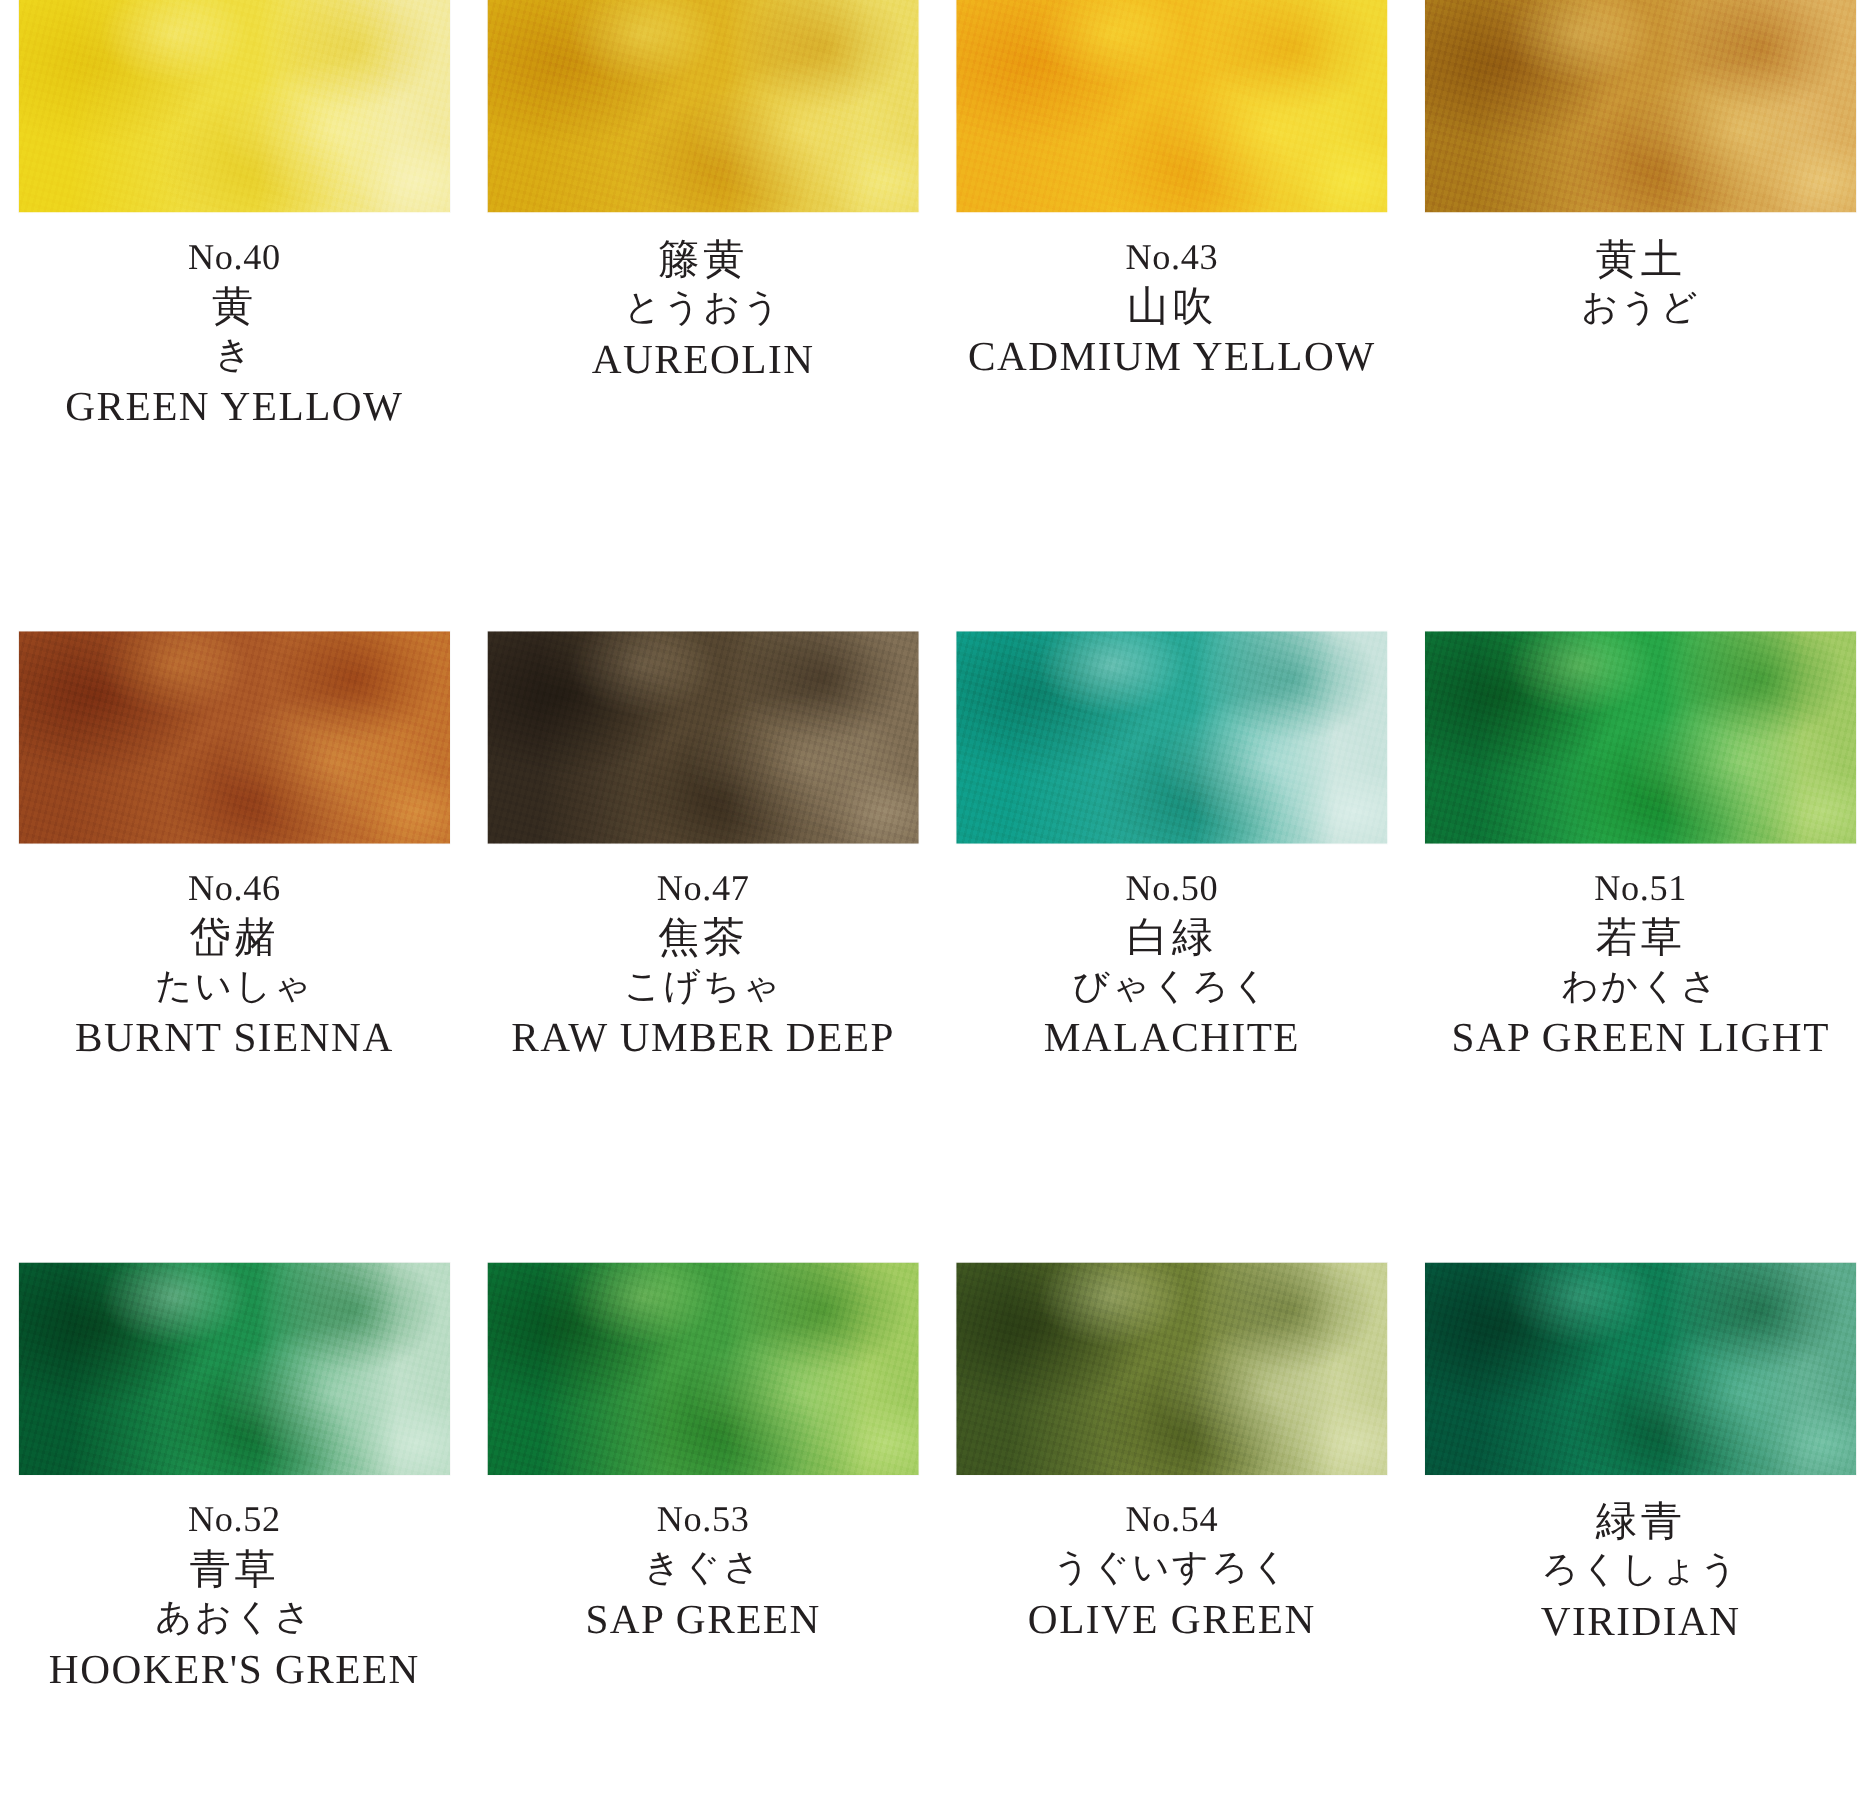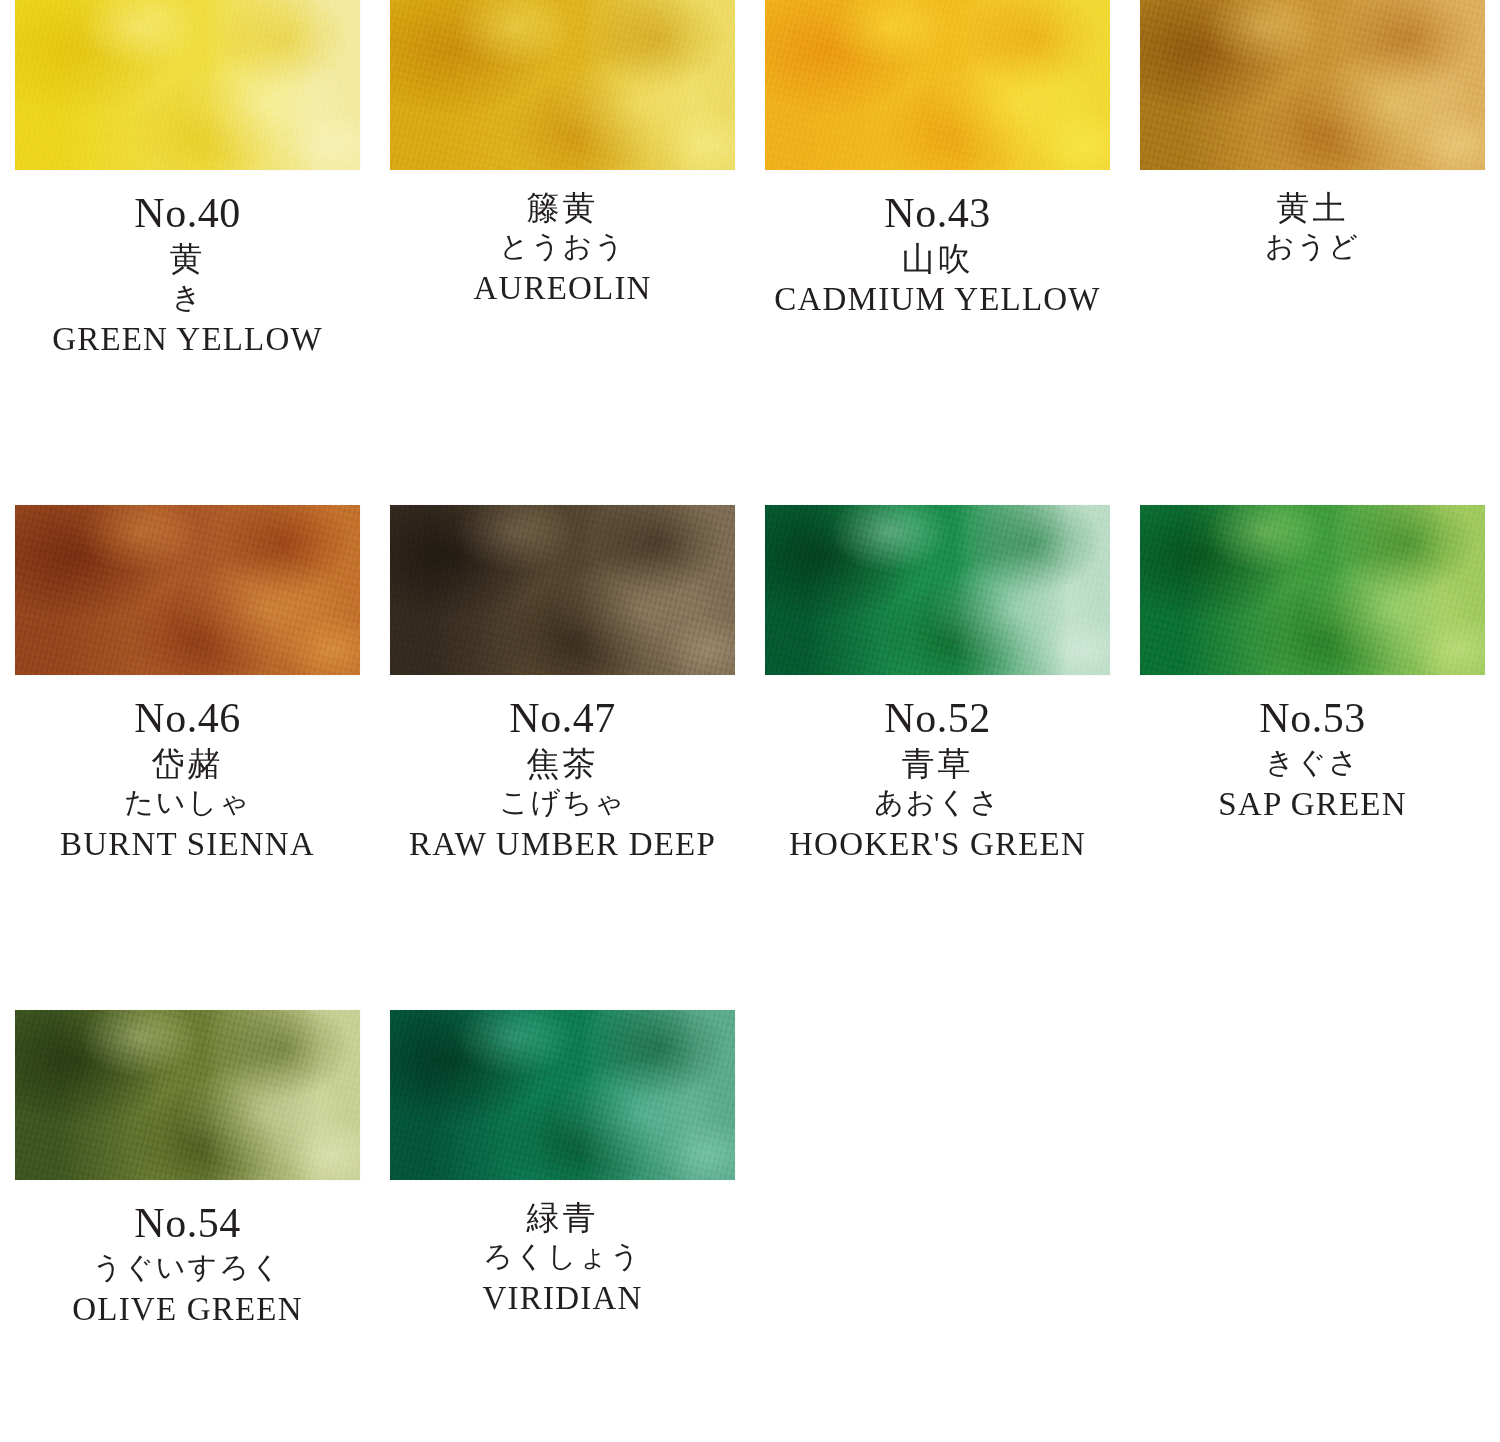--- a/index.html
+++ b/index.html
@@ -57,21 +57,21 @@
   .chip .tex2 { mix-blend-mode: screen; opacity: .4; }
   .chip .tex3 { mix-blend-mode: overlay; opacity: .35; }
 
   .labels {
     width: 100%;
     text-align: center;
     padding-top: 22px;
     line-height: 1.0;
   }
   .code {
-    font-size: 42px;
+    font-size: 29px;
     letter-spacing: .5px;
     margin-bottom: 9px;
     white-space: nowrap;
   }
   .kanji {
     font-size: 33px;
     letter-spacing: 3px;
     margin-bottom: 7px;
     white-space: nowrap;
   }
@@ -182,21 +182,53 @@
       </div>
     </div>
     <div class="labels">
       <div class="code">No.47</div>
       <div class="kanji">焦茶</div>
       <div class="kana">こげちゃ</div>
       <div class="en">RAW UMBER DEEP</div>
     </div>
   </div>
 
-
+  <div class="swatch-cell">
+    <div class="chip-wrap">
+      <div class="chip">
+        <div class="base" style="background: linear-gradient(to right, rgb(15, 154, 134) 0%, rgb(15, 154, 134) 12%, rgb(39, 165, 147) 42%, rgb(39, 165, 147) 55%, rgb(200, 227, 220) 88%, rgb(200, 227, 220) 100%);"></div>
+        <div class="tex1" style="background: radial-gradient(42% 55% at 18% 30%, rgb(15, 154, 134) 0%, rgba(255, 255, 255, 0) 70%), radial-gradient(30% 48% at 55% 78%, rgb(39, 165, 147) 0%, rgba(255, 255, 255, 0) 72%), radial-gradient(26% 40% at 78% 22%, rgb(39, 165, 147) 0%, rgba(255, 255, 255, 0) 75%);"></div>
+        <div class="tex2" style="background: radial-gradient(34% 44% at 72% 62%, rgb(200, 227, 220) 0%, rgba(0, 0, 0, 0) 74%), radial-gradient(22% 30% at 36% 16%, rgb(200, 227, 220) 0%, rgba(0, 0, 0, 0) 78%), radial-gradient(18% 26% at 92% 85%, rgb(200, 227, 220) 0%, rgba(0, 0, 0, 0) 80%);"></div>
+        <div class="tex3" style="background: repeating-linear-gradient(104deg, rgba(0, 0, 0, 0.1) 0px, rgba(0, 0, 0, 0.1) 2px, rgba(255, 255, 255, 0.1) 2px, rgba(255, 255, 255, 0.1) 5px), repeating-linear-gradient(14deg, rgba(0, 0, 0, 0.07) 0px, rgba(0, 0, 0, 0.07) 3px, rgba(255, 255, 255, 0.07) 3px, rgba(255, 255, 255, 0.07) 7px);"></div>
+      </div>
+    </div>
+    <div class="labels">
+      <div class="code">No.50</div>
+      <div class="kanji">白緑</div>
+      <div class="kana">びゃくろく</div>
+      <div class="en">MALACHITE</div>
+    </div>
+  </div>
+
+  <div class="swatch-cell">
+    <div class="chip-wrap">
+      <div class="chip">
+        <div class="base" style="background: linear-gradient(to right, rgb(12, 111, 52) 0%, rgb(12, 111, 52) 12%, rgb(37, 163, 69) 42%, rgb(37, 163, 69) 55%, rgb(158, 200, 97) 88%, rgb(158, 200, 97) 100%);"></div>
+        <div class="tex1" style="background: radial-gradient(42% 55% at 18% 30%, rgb(12, 111, 52) 0%, rgba(255, 255, 255, 0) 70%), radial-gradient(30% 48% at 55% 78%, rgb(37, 163, 69) 0%, rgba(255, 255, 255, 0) 72%), radial-gradient(26% 40% at 78% 22%, rgb(37, 163, 69) 0%, rgba(255, 255, 255, 0) 75%);"></div>
+        <div class="tex2" style="background: radial-gradient(34% 44% at 72% 62%, rgb(158, 200, 97) 0%, rgba(0, 0, 0, 0) 74%), radial-gradient(22% 30% at 36% 16%, rgb(158, 200, 97) 0%, rgba(0, 0, 0, 0) 78%), radial-gradient(18% 26% at 92% 85%, rgb(158, 200, 97) 0%, rgba(0, 0, 0, 0) 80%);"></div>
+        <div class="tex3" style="background: repeating-linear-gradient(104deg, rgba(0, 0, 0, 0.1) 0px, rgba(0, 0, 0, 0.1) 2px, rgba(255, 255, 255, 0.1) 2px, rgba(255, 255, 255, 0.1) 5px), repeating-linear-gradient(14deg, rgba(0, 0, 0, 0.07) 0px, rgba(0, 0, 0, 0.07) 3px, rgba(255, 255, 255, 0.07) 3px, rgba(255, 255, 255, 0.07) 7px);"></div>
+      </div>
+    </div>
+    <div class="labels">
+      <div class="code">No.51</div>
+      <div class="kanji">若草</div>
+      <div class="kana">わかくさ</div>
+      <div class="en">SAP GREEN LIGHT</div>
+    </div>
+  </div>
 
   <div class="swatch-cell">
     <div class="chip-wrap">
       <div class="chip">
         <div class="base" style="background: linear-gradient(to right, rgb(5, 89, 47) 0%, rgb(5, 89, 47) 12%, rgb(28, 140, 75) 42%, rgb(28, 140, 75) 55%, rgb(185, 220, 196) 88%, rgb(185, 220, 196) 100%);"></div>
         <div class="tex1" style="background: radial-gradient(42% 55% at 18% 30%, rgb(5, 89, 47) 0%, rgba(255, 255, 255, 0) 70%), radial-gradient(30% 48% at 55% 78%, rgb(28, 140, 75) 0%, rgba(255, 255, 255, 0) 72%), radial-gradient(26% 40% at 78% 22%, rgb(28, 140, 75) 0%, rgba(255, 255, 255, 0) 75%);"></div>
         <div class="tex2" style="background: radial-gradient(34% 44% at 72% 62%, rgb(185, 220, 196) 0%, rgba(0, 0, 0, 0) 74%), radial-gradient(22% 30% at 36% 16%, rgb(185, 220, 196) 0%, rgba(0, 0, 0, 0) 78%), radial-gradient(18% 26% at 92% 85%, rgb(185, 220, 196) 0%, rgba(0, 0, 0, 0) 80%);"></div>
         <div class="tex3" style="background: repeating-linear-gradient(104deg, rgba(0, 0, 0, 0.1) 0px, rgba(0, 0, 0, 0.1) 2px, rgba(255, 255, 255, 0.1) 2px, rgba(255, 255, 255, 0.1) 5px), repeating-linear-gradient(14deg, rgba(0, 0, 0, 0.07) 0px, rgba(0, 0, 0, 0.07) 3px, rgba(255, 255, 255, 0.07) 3px, rgba(255, 255, 255, 0.07) 7px);"></div>
       </div>
     </div>

